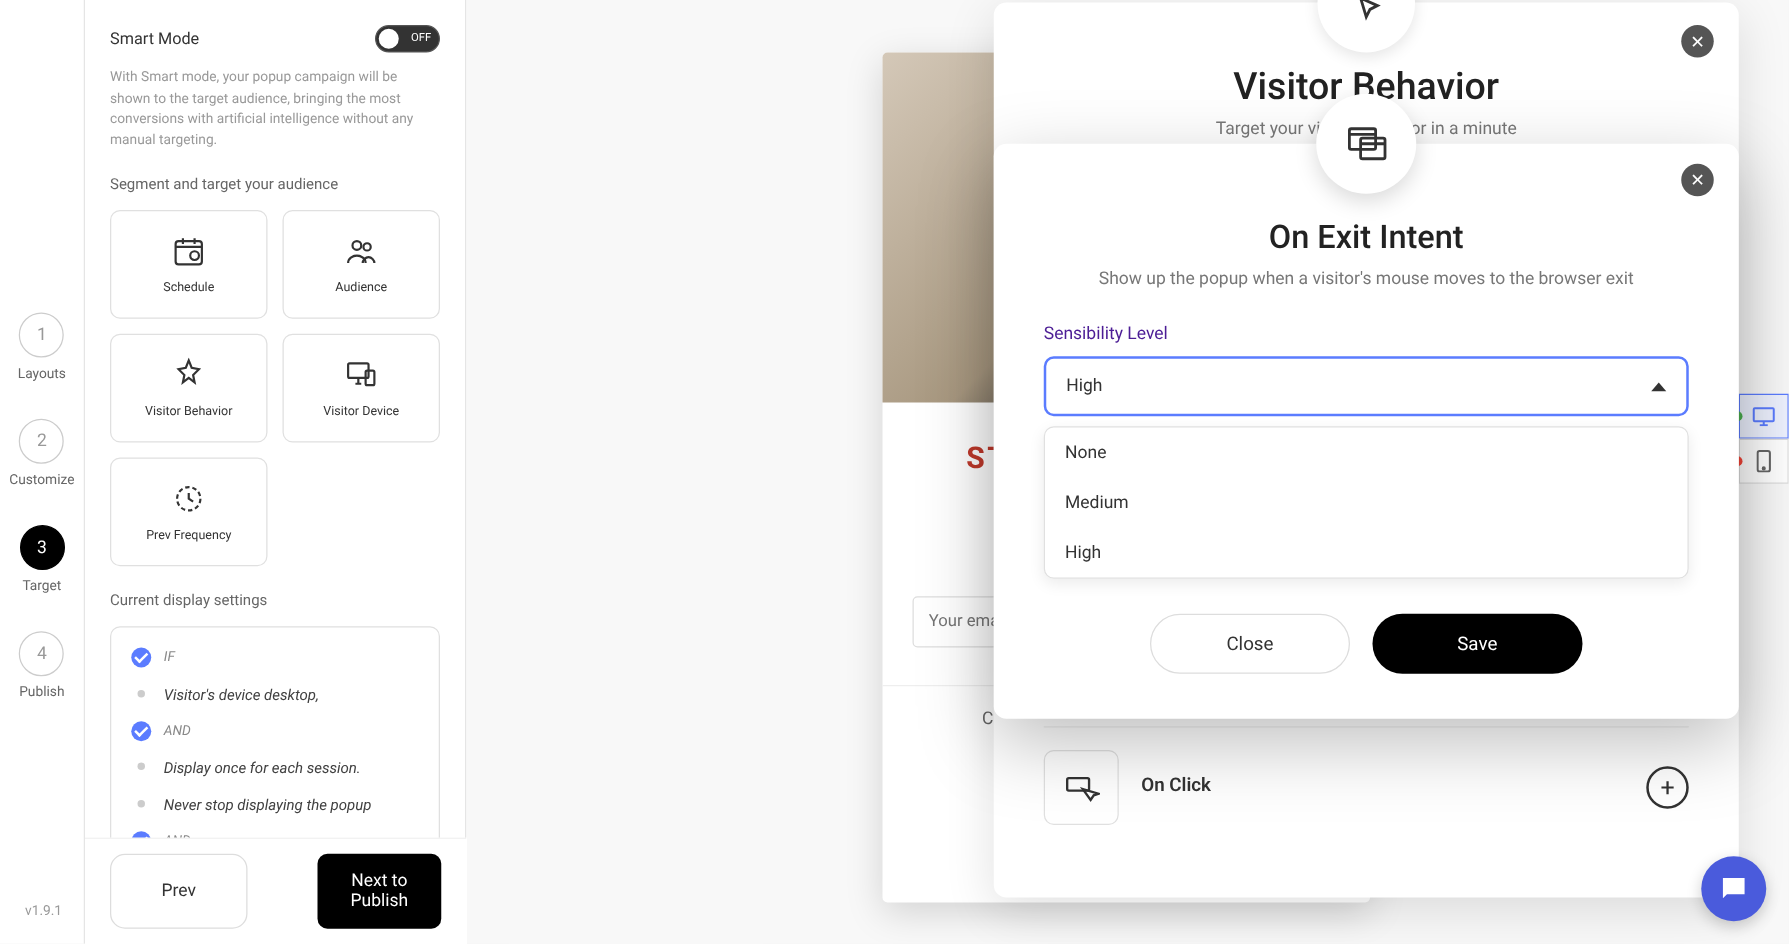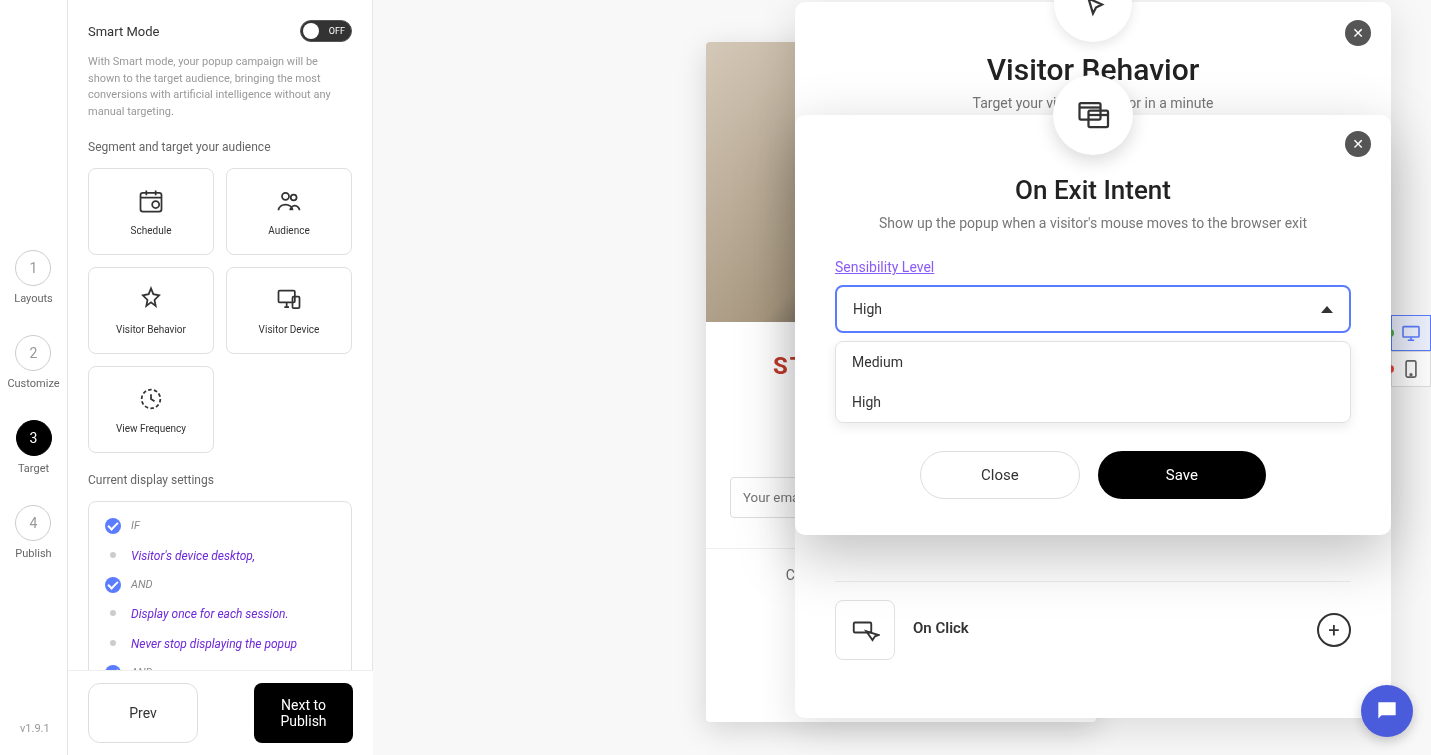--- a/index.html
+++ b/index.html
@@ -25,21 +25,21 @@
 .tile-grid { display: grid; grid-template-columns: 1fr 1fr; gap: 12px; margin-bottom: 20px; }
 .tile { border: 1px solid #e0e0e0; border-radius: 8px; padding: 18px 10px; display: flex; flex-direction: column; align-items: center; cursor: pointer; background: #fff; }
 .tile-icon { width: 28px; height: 28px; margin-bottom: 10px; color: #333; }
 .tile-label { font-size: 10px; color: #333; text-align: left; }
 .tile.single { grid-column: 1 / 2; }
 .settings-list { border: 1px solid #e0e0e0; border-radius: 8px; padding: 16px; font-size: 12px; }
 .setting-row { display: flex; align-items: flex-start; margin-bottom: 12px; font-style: italic; }
 .check-circle { width: 16px; height: 16px; border-radius: 50%; background: #5b7cff; flex-shrink: 0; margin-right: 10px; position: relative; }
 .check-circle::after { content: ""; position: absolute; left: 5px; top: 2px; width: 4px; height: 8px; border: solid #fff; border-width: 0 2px 2px 0; transform: rotate(45deg); }
 .bullet-dot { width: 6px; height: 6px; border-radius: 50%; background: #ccc; flex-shrink: 0; margin: 5px 15px 0 5px; }
-.setting-text { color: #6d28d9; line-height: 1.5; }
+.setting-text { color: #404040; line-height: 1.5; }
 .setting-and { font-size: 11px; color: #888; }
 .footer-buttons { position: absolute; bottom: 0; left: 68px; width: 305px; display: flex; gap: 12px; padding: 12px 20px; background: #fff; border-top: 1px solid #eee; }
 .btn-prev { flex: 0 0 110px; padding: 14px; border: 1px solid #ddd; border-radius: 12px; background: #fff; font-size: 14px; color: #333; cursor: pointer; }
 .btn-next { flex: 1; padding: 14px; border: none; border-radius: 8px; background: #000; color: #fff; font-size: 14px; cursor: pointer; margin-left: 44px; }
 
 
 .canvas { position: absolute; left: 373px; top: 0; right: 0; bottom: 0; background: #f8f8f8; }
 
 
 .preview-popup { position: absolute; right: 335px; top: 42px; width: 390px; height: 680px; background: #fff; border-radius: 4px; box-shadow: 0 8px 30px rgba(0,0,0,0.15); }
@@ -75,21 +75,21 @@
 .behavior-title { font-size: 15px; font-weight: 600; color: #333; margin-bottom: 4px; }
 .behavior-desc { font-size: 12px; color: #888; line-height: 1.5; }
 .plus-circle { width: 34px; height: 34px; border: 2px solid #333; border-radius: 50%; display: flex; align-items: center; justify-content: center; font-size: 20px; color: #333; cursor: pointer; }
 
 
 .modal-front { position: absolute; left: 422px; top: 115px; width: 596px; background: #fff; border-radius: 10px; box-shadow: 0 20px 60px rgba(0,0,0,0.25); padding: 60px 40px 36px; z-index: 10; }
 .modal-front .close-x { position: absolute; top: 16px; right: 20px; width: 26px; height: 26px; border-radius: 50%; background: #555; color: #fff; display: flex; align-items: center; justify-content: center; cursor: pointer; font-size: 14px; }
 .front-round-icon { position: absolute; top: -40px; left: 50%; transform: translateX(-50%); width: 80px; height: 80px; border-radius: 50%; background: #fff; box-shadow: 0 6px 18px rgba(0,0,0,0.15); display: flex; align-items: center; justify-content: center; }
 .mf-title { text-align: center; font-size: 26px; font-weight: 500; color: #222; margin-bottom: 10px; }
 .mf-sub { text-align: center; font-size: 14px; color: #777; margin-bottom: 28px; }
-.field-label { font-size: 14px; color: #8b5cf6; margin-bottom: 10px; text-decoration: underline; }
+.field-label { font-size: 14px; color: #4c1d95; margin-bottom: 10px; }
 .select-box { width: 100%; padding: 14px 16px; border: 2px solid #5b7cff; border-radius: 8px; display: flex; justify-content: space-between; align-items: center; cursor: pointer; font-size: 14px; color: #333; margin-bottom: 8px; }
 .chevron-up { width: 0; height: 0; border-left: 6px solid transparent; border-right: 6px solid transparent; border-bottom: 7px solid #333; }
 .dropdown { border: 1px solid #e0e0e0; border-radius: 8px; box-shadow: 0 4px 12px rgba(0,0,0,0.08); margin-bottom: 28px; overflow: hidden; }
 .dropdown-item { padding: 12px 16px; font-size: 14px; color: #333; cursor: pointer; }
 .modal-actions { display: flex; justify-content: center; gap: 18px; }
 .btn-close { padding: 14px 60px; border: 1px solid #ddd; border-radius: 24px; background: #fff; font-size: 15px; color: #333; cursor: pointer; }
 .btn-save { padding: 14px 68px; border: none; border-radius: 24px; background: #000; color: #fff; font-size: 15px; cursor: pointer; }
 
 
 .chat-bubble { position: absolute; bottom: 18px; right: 18px; width: 52px; height: 52px; border-radius: 50%; background: #4a5bdc; display: flex; align-items: center; justify-content: center; cursor: pointer; box-shadow: 0 4px 12px rgba(0,0,0,0.2); }
@@ -156,21 +156,21 @@
           <path d="M8 18h4M10 14v4"></path>
           <rect x="15" y="9" width="6" height="10" rx="1"></rect>
         </svg>
       <span class="tile-label">Visitor Device</span>
     </div>
     <div class="tile single">
       <svg class="tile-icon" viewBox="0 0 24 24" fill="none" stroke="currentColor" stroke-width="1.5">
           <circle cx="12" cy="12" r="8" stroke-dasharray="3 2"></circle>
           <path d="M12 8v4l3 2"></path>
         </svg>
-      <span class="tile-label">View Frequency</span>
+      <span class="tile-label">Prev Frequency</span>
     </div>
   </div>
   <div class="section-title">Current display settings</div>
   <div class="settings-list">
     <div class="setting-row">
       <div class="check-circle"></div>
       <span class="setting-text setting-and">IF</span>
     </div>
     <div class="setting-row">
       <div class="bullet-dot"></div>
@@ -275,20 +275,21 @@
     </div>
     <div class="close-x">✕</div>
     <div class="mf-title">On Exit Intent</div>
     <div class="mf-sub">Show up the popup when a visitor's mouse moves to the browser exit</div>
     <div class="field-label">Sensibility Level</div>
     <div class="select-box">
       <span>High</span>
       <div class="chevron-up"></div>
     </div>
     <div class="dropdown">
+      <div class="dropdown-item">None</div>
       <div class="dropdown-item">Medium</div>
       <div class="dropdown-item">High</div>
     </div>
     <div class="modal-actions">
       <button class="btn-close">Close</button>
       <button class="btn-save">Save</button>
     </div>
   </div>
 
 </div>

